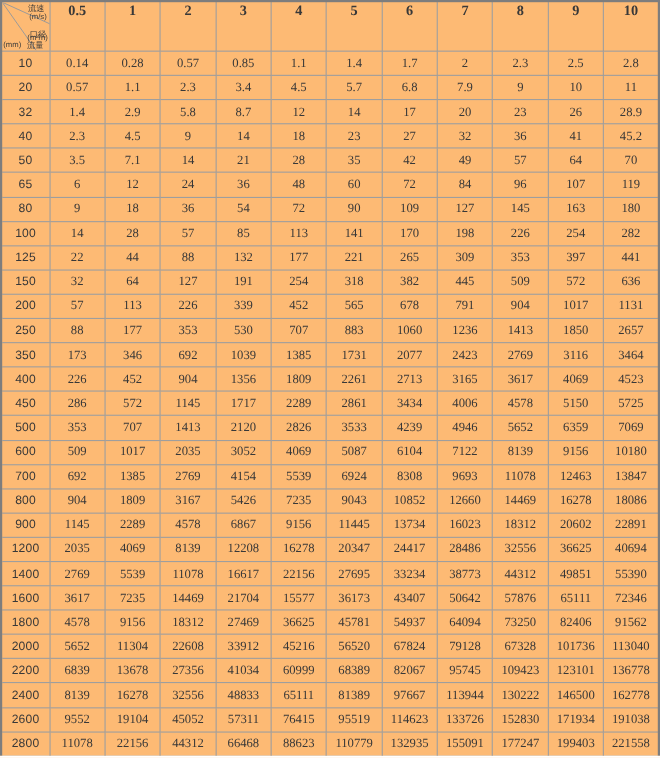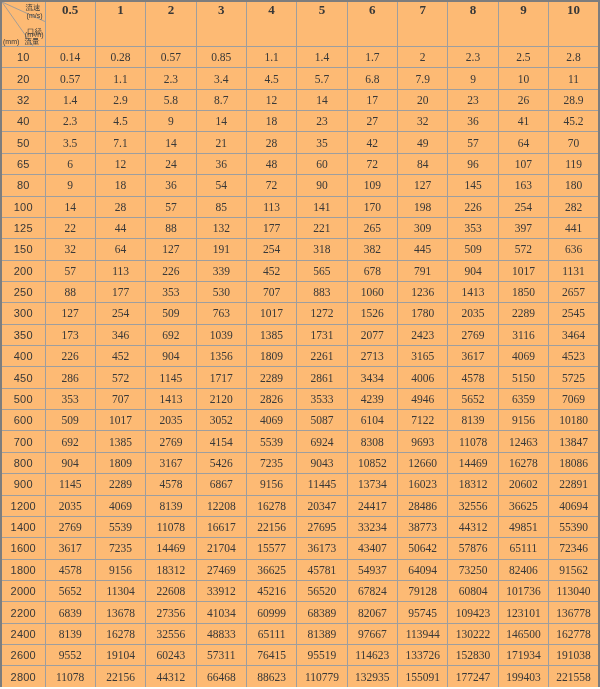--- a/index.html
+++ b/index.html
@@ -278,34 +278,20 @@
           <td>530</td>
           <td>707</td>
           <td>883</td>
           <td>1060</td>
           <td>1236</td>
           <td>1413</td>
           <td>1850</td>
           <td>2657</td>
         </tr>
         <tr>
-          <td class="dia-cell">300</td>
-          <td>127</td>
-          <td>254</td>
-          <td>509</td>
-          <td>763</td>
-          <td>1017</td>
-          <td>1272</td>
-          <td>1526</td>
-          <td>1780</td>
-          <td>2035</td>
-          <td>2289</td>
-          <td>2545</td>
-        </tr>
-        <tr>
           <td class="dia-cell">350</td>
           <td>173</td>
           <td>346</td>
           <td>692</td>
           <td>1039</td>
           <td>1385</td>
           <td>1731</td>
           <td>2077</td>
           <td>2423</td>
           <td>2769</td>
@@ -469,21 +455,21 @@
         <tr>
           <td class="dia-cell">2000</td>
           <td>5652</td>
           <td>11304</td>
           <td>22608</td>
           <td>33912</td>
           <td>45216</td>
           <td>56520</td>
           <td>67824</td>
           <td>79128</td>
-          <td>60804</td>
+          <td>67328</td>
           <td>101736</td>
           <td>113040</td>
         </tr>
         <tr>
           <td class="dia-cell">2200</td>
           <td>6839</td>
           <td>13678</td>
           <td>27356</td>
           <td>41034</td>
           <td>60999</td>
@@ -505,21 +491,21 @@
           <td>97667</td>
           <td>113944</td>
           <td>130222</td>
           <td>146500</td>
           <td>162778</td>
         </tr>
         <tr>
           <td class="dia-cell">2600</td>
           <td>9552</td>
           <td>19104</td>
-          <td>60243</td>
+          <td>45052</td>
           <td>57311</td>
           <td>76415</td>
           <td>95519</td>
           <td>114623</td>
           <td>133726</td>
           <td>152830</td>
           <td>171934</td>
           <td>191038</td>
         </tr>
         <tr>

